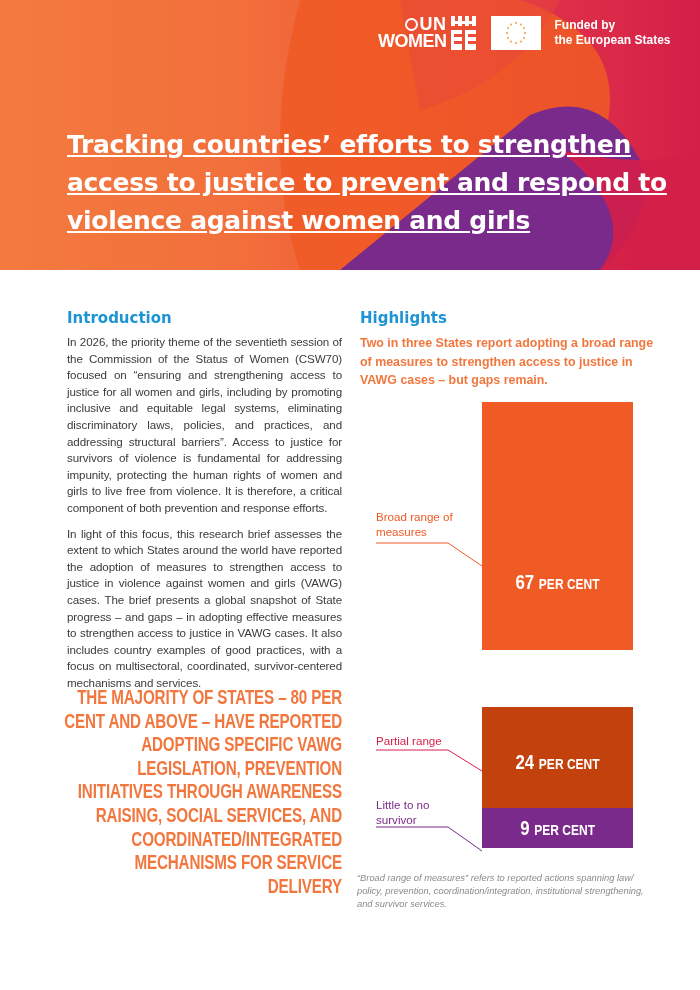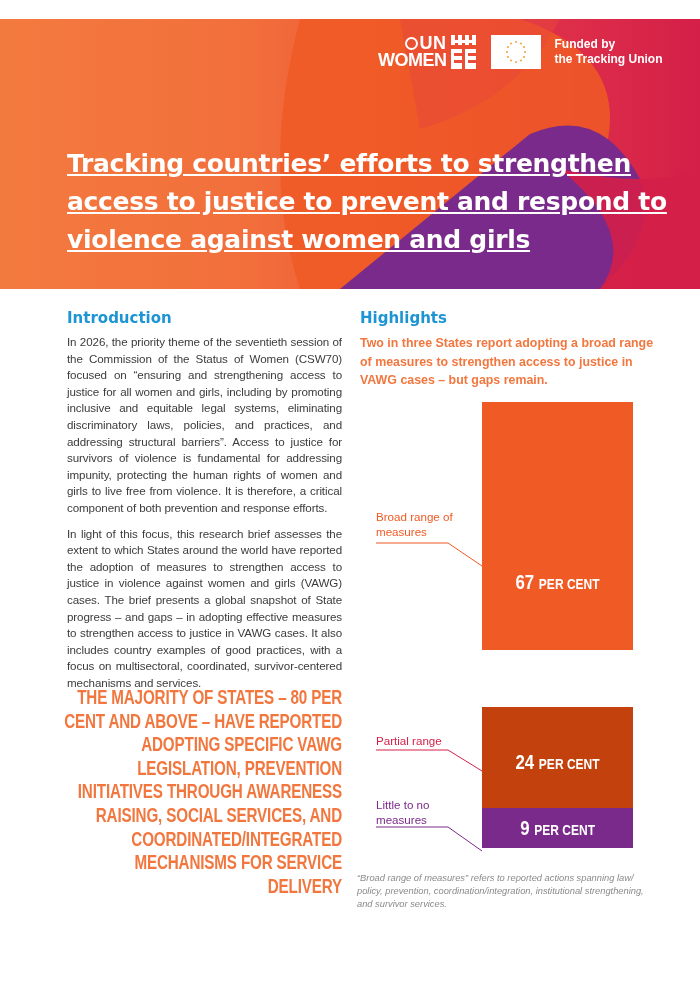--- a/index.html
+++ b/index.html
@@ -1,21 +1,21 @@
 <!DOCTYPE html>
 <html><head>
 <meta charset="utf-8">
 <style>
   * { box-sizing: border-box; margin: 0; padding: 0; }
   html, body { width: 700px; height: 990px; background: #ffffff; overflow: hidden; }
   body { position: relative; font-family: "Liberation Sans", sans-serif; color: #3a3a3a; }
 
   
   .hero { position: absolute; left: 0; top: 0; width: 700px; height: 270px; overflow: hidden;
-    background: linear-gradient(90deg, #f37a3f 0%, #f26f3b 35%, #ee5a3a 55%, #e0334a 75%, #d41f48 100%); margin-top: 19px; }
+    background: linear-gradient(90deg, #f37a3f 0%, #f26f3b 35%, #ee5a3a 55%, #e0334a 75%, #d41f48 100%); }
   .hero svg.bgshapes { position: absolute; left: 0; top: 0; }
   .logos { position: absolute; top: 16px; left: 378px; display: flex; align-items: center; gap: 14px; }
   .unw { display: flex; align-items: center; gap: 4px; color: #fff; font-weight: bold; }
   .unw-text { display: flex; flex-direction: column; align-items: flex-end; line-height: 17px; }
   .unw-un { font-size: 18px; letter-spacing: 0.5px; display: flex; align-items: center; gap: 2px; }
   .unw-women { font-size: 18px; letter-spacing: -0.5px; }
   .globe { width: 13px; height: 13px; border-radius: 50%; border: 2px solid #fff; display: inline-block; }
   .eu-flag { width: 50px; height: 34px; background: #fff; position: relative; }
   .eu-text { color: #fff; font-weight: bold; font-size: 12px; line-height: 15px; }
 
@@ -107,21 +107,21 @@
             <circle cx="20" cy="25.5" r="1"></circle>
           <circle cx="17" cy="22" r="1"></circle>
             <circle cx="16" cy="17" r="1"></circle>
             <circle cx="17" cy="12" r="1"></circle>
             <circle cx="20" cy="8.5" r="1"></circle>
         </g>
       </svg>
     </div>
     <div class="eu-text">
       <div>Funded by</div>
-      <div>the Tracking Union</div>
+      <div>the European States</div>
     </div>
   </div>
 
   <h1 class="hero-title">Tracking countries’ efforts to strengthen access to justice to prevent and respond to violence against women and girls</h1>
 </div>
 
 <div class="left">
   <h2 class="sec-title">Introduction</h2>
   <p class="body-p">In 2026, the priority theme of the seventieth session of the Commission of the Status of Women (CSW70) focused on “ensuring and strengthening access to justice for all women and girls, including by promoting inclusive and equitable legal systems, eliminating discriminatory laws, policies, and practices, and addressing structural barriers”. Access to justice for survivors of violence is fundamental for addressing impunity, protecting the human rights of women and girls to live free from violence. It is therefore, a critical component of both prevention and response efforts.</p>
   <p class="body-p">In light of this focus, this research brief assesses the extent to which States around the world have reported the adoption of measures to strengthen access to justice in violence against women and girls (VAWG) cases. The brief presents a global snapshot of State progress – and gaps – in adopting effective measures to strengthen access to justice in VAWG cases. It also includes country examples of good practices, with a focus on multisectoral, coordinated, survivor-centered mechanisms and services.</p>
@@ -141,21 +141,21 @@
 </div>
 <div class="bar seg-partial">
   <span class="num"><span>24</span> <span class="pc">PER CENT</span></span>
 </div>
 <div class="bar seg-little">
   <span class="num"><span>9</span> <span class="pc">PER CENT</span></span>
 </div>
 
 <div class="lbl lbl-broad" style="width:80px;">Broad range of measures</div>
 <div class="lbl lbl-partial">Partial range</div>
-<div class="lbl lbl-little" style="width:75px;">Little to no measures</div>
+<div class="lbl lbl-little" style="width:75px;">Little to no survivor</div>
 
 <svg class="leaders" width="700" height="990">
   <polyline points="376,543 448,543 482,566" fill="none" stroke="#f05a24" stroke-width="1"></polyline>
   <polyline points="376,750 448,750 482,771" fill="none" stroke="#d41f48" stroke-width="1"></polyline>
   <polyline points="376,827 448,827 482,851" fill="none" stroke="#7a2a8a" stroke-width="1"></polyline>
 </svg>
 
 <p class="footnote">“Broad range of measures” refers to reported actions spanning law/ policy, prevention, coordination/integration, institutional strengthening, and survivor services.</p>
 
 </body></html>

